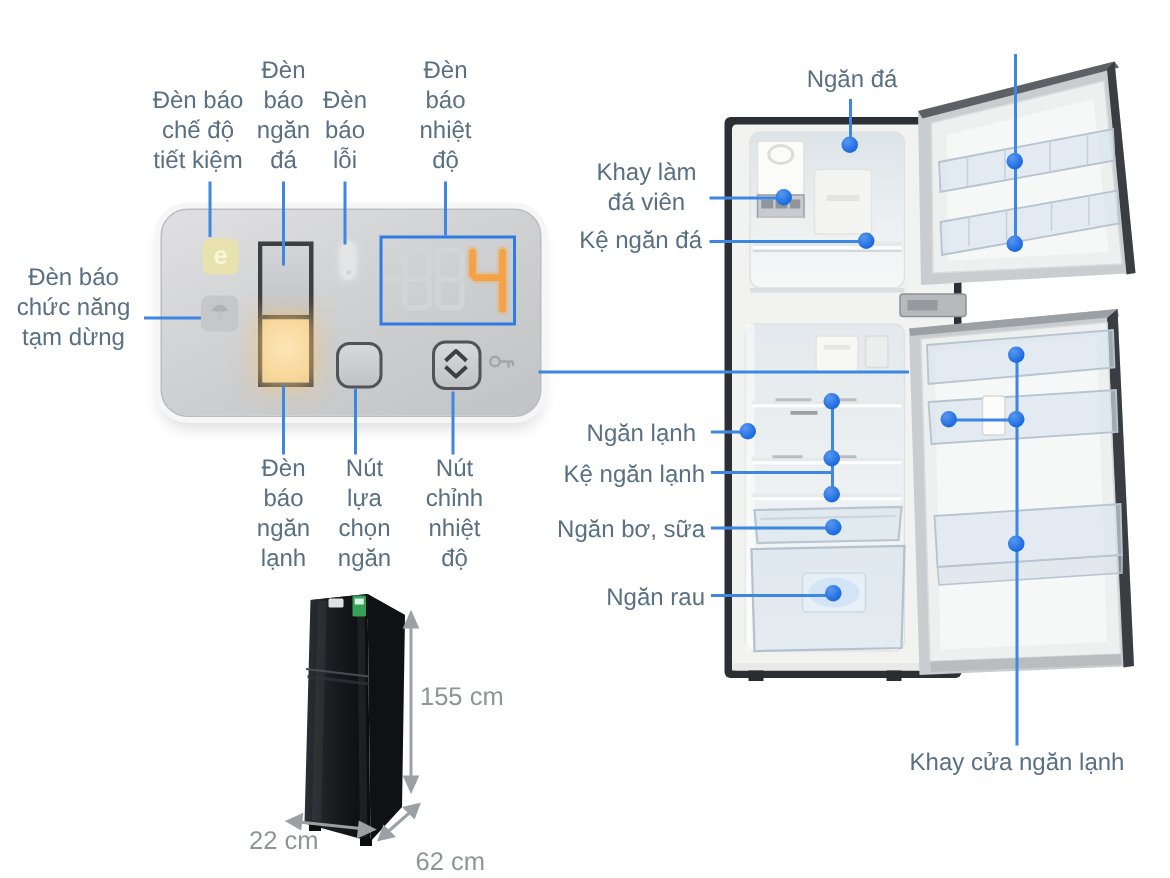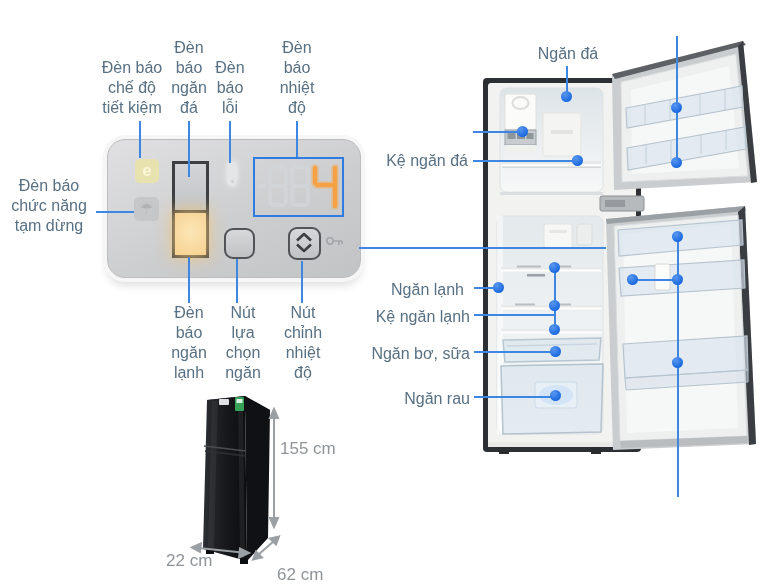--- a/index.html
+++ b/index.html
@@ -299,23 +299,26 @@
   <div class="lbl" style="left:217px;top:303px;width:52px">Nút
 lựa
 chọn
 ngăn</div>
   <div class="lbl" style="left:276px;top:303px;width:54px">Nút
 chỉnh
 nhiệt
 độ</div>
 
   <div class="lbl" style="left:523px;top:44px;width:90px">Ngăn đá</div>
+  <div class="lbl" style="left:390px;top:106px;width:82px">Khay làm
+đá viên</div>
   <div class="lbl r" style="right:312px;top:151px">Kệ ngăn đá</div>
   <div class="lbl r" style="right:316px;top:280px">Ngăn lạnh</div>
   <div class="lbl r" style="right:310px;top:344px">Ngăn bơ, sữa</div>
   <div class="lbl r" style="right:310px;top:307px">Kệ ngăn lạnh</div>
   <div class="lbl r" style="right:310px;top:389px">Ngăn rau</div>
-
-  <div class="dim" style="left:280px;top:439px">155 cm</div>
+  <div class="lbl" style="left:596px;top:499px;width:164px">Khay cửa ngăn lạnh</div>
+
+  <div class="dim" style="left:280px;top:455px">155 cm</div>
   <div class="dim" style="left:166px;top:551px">22 cm</div>
   <div class="dim" style="left:277px;top:565px">62 cm</div>
 
 </div>
 
 </body></html>

